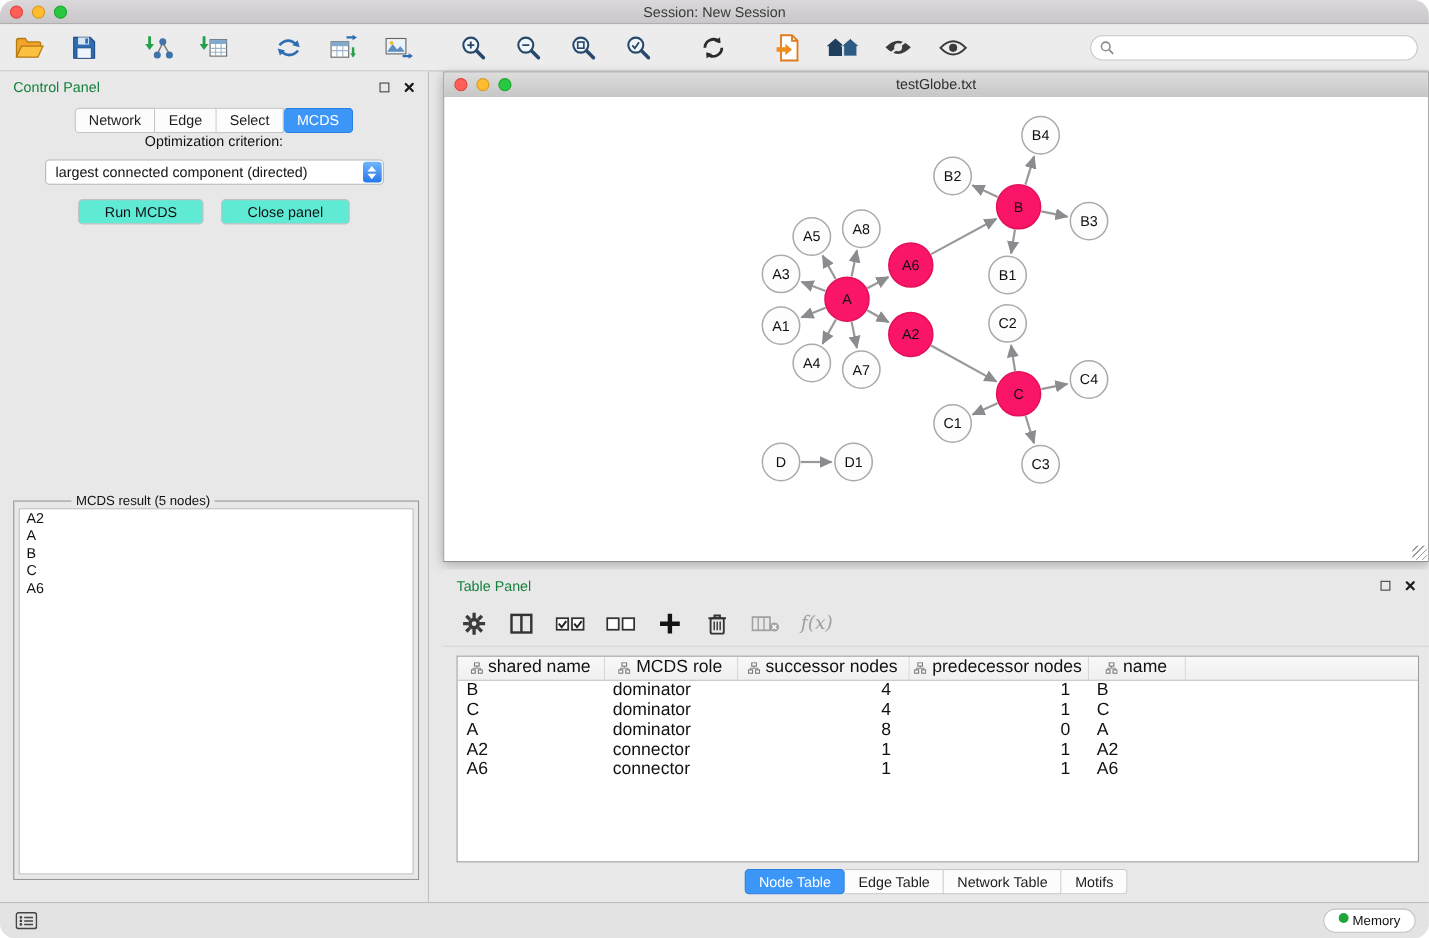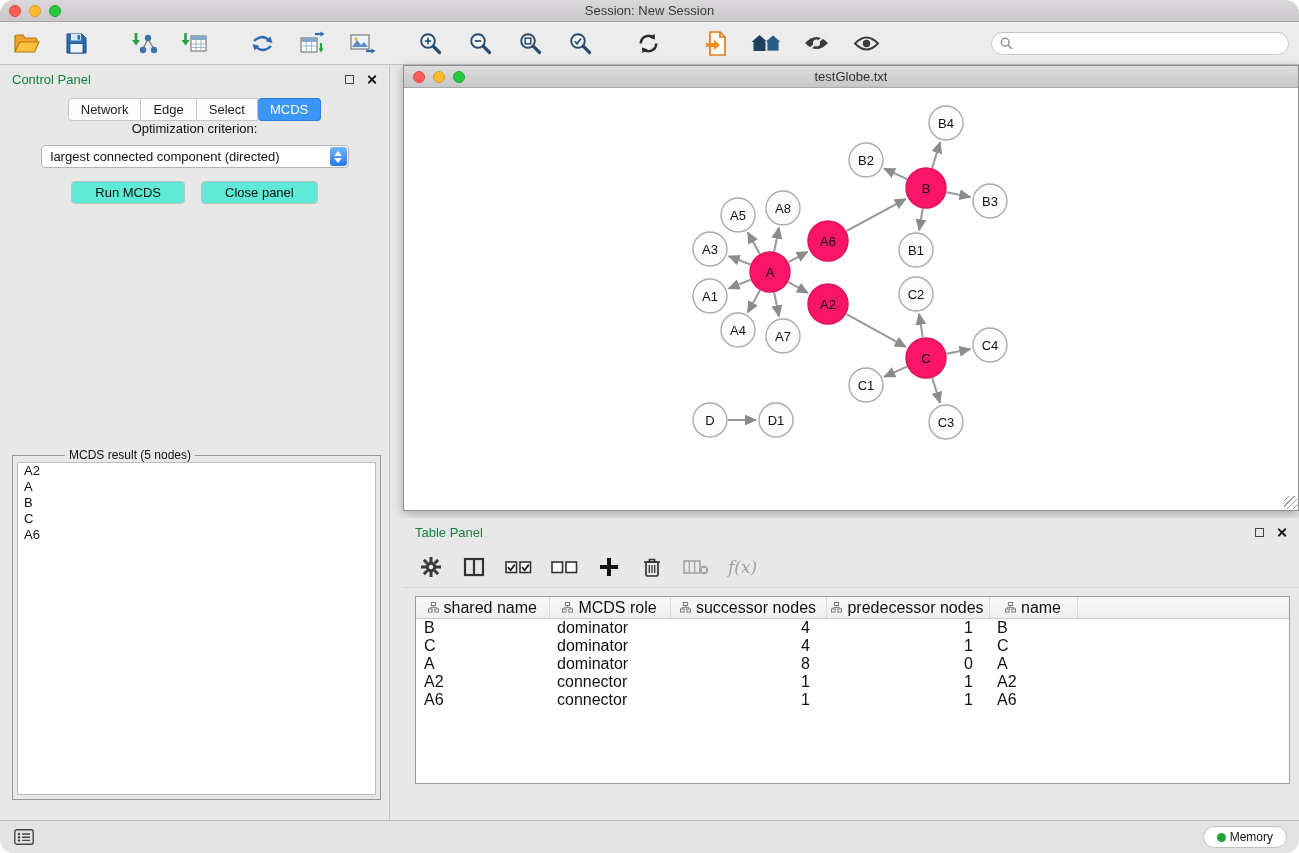--- a/index.html
+++ b/index.html
@@ -78,21 +78,21 @@
   .node-table th.filler { border-right:none; }
   .col-icon { vertical-align:middle; margin-right:5px; }
   .col-label { vertical-align:middle; }
   .node-table td { height:16px; padding:0 8px; color:#111; white-space:nowrap; overflow:hidden; }
   .node-table td.num { text-align:right; padding-right:16px; }
   .tp-tabs { position:absolute; bottom:7px; left:0; right:0; display:flex; justify-content:center; }
 
   
   .statusbar { position:absolute; left:0; right:0; bottom:0; height:33px; background:#e3e3e3; border-top:1px solid #bcbcbc;
     display:flex; align-items:center; padding:0 12px; }
-  .memory-btn { margin-left:auto; display:flex; align-items:center; gap:4px; background:#fff; border:1px solid #c2c2c2;
+  .memory-btn { margin-left:auto; display:flex; gap:4px; background:#fff; border:1px solid #c2c2c2;
     border-radius:12px; padding:3px 13px; font-size:12px; color:#111; cursor:default; }
   .memory-dot { width:9px; height:9px; border-radius:50%; background:#1ea53c; }
 </style>
 </head>
 <body>
 
 <div class="app">
 
   <div class="titlebar">
     <div class="traffic">
@@ -584,20 +584,26 @@
               <td>connector</td>
               <td class="num">1</td>
               <td class="num">1</td>
               <td>A6</td>
               <td></td>
             </tr>
           </tbody>
       </table>
     </div>
 
+    <div class="tp-tabs" id="tp-tabs">
+        <div class="seg-tab active">Node Table</div>
+        <div class="seg-tab">Edge Table</div>
+        <div class="seg-tab">Network Table</div>
+        <div class="seg-tab">Motifs</div>
+      </div>
   </div>
 
   <div class="statusbar">
     <div class="tp-btn">
       <svg width="20" height="16" viewBox="0 0 20 16">
         <rect x="0.8" y="0.8" width="18.4" height="14.4" rx="2" fill="none" stroke="#444" stroke-width="1.4"></rect>
         <circle cx="5" cy="5" r="1.2" fill="#444"></circle>
           <line x1="8" y1="5" x2="16" y2="5" stroke="#444" stroke-width="1.4"></line>
         <circle cx="5" cy="8.2" r="1.2" fill="#444"></circle>
           <line x1="8" y1="8.2" x2="16" y2="8.2" stroke="#444" stroke-width="1.4"></line>

